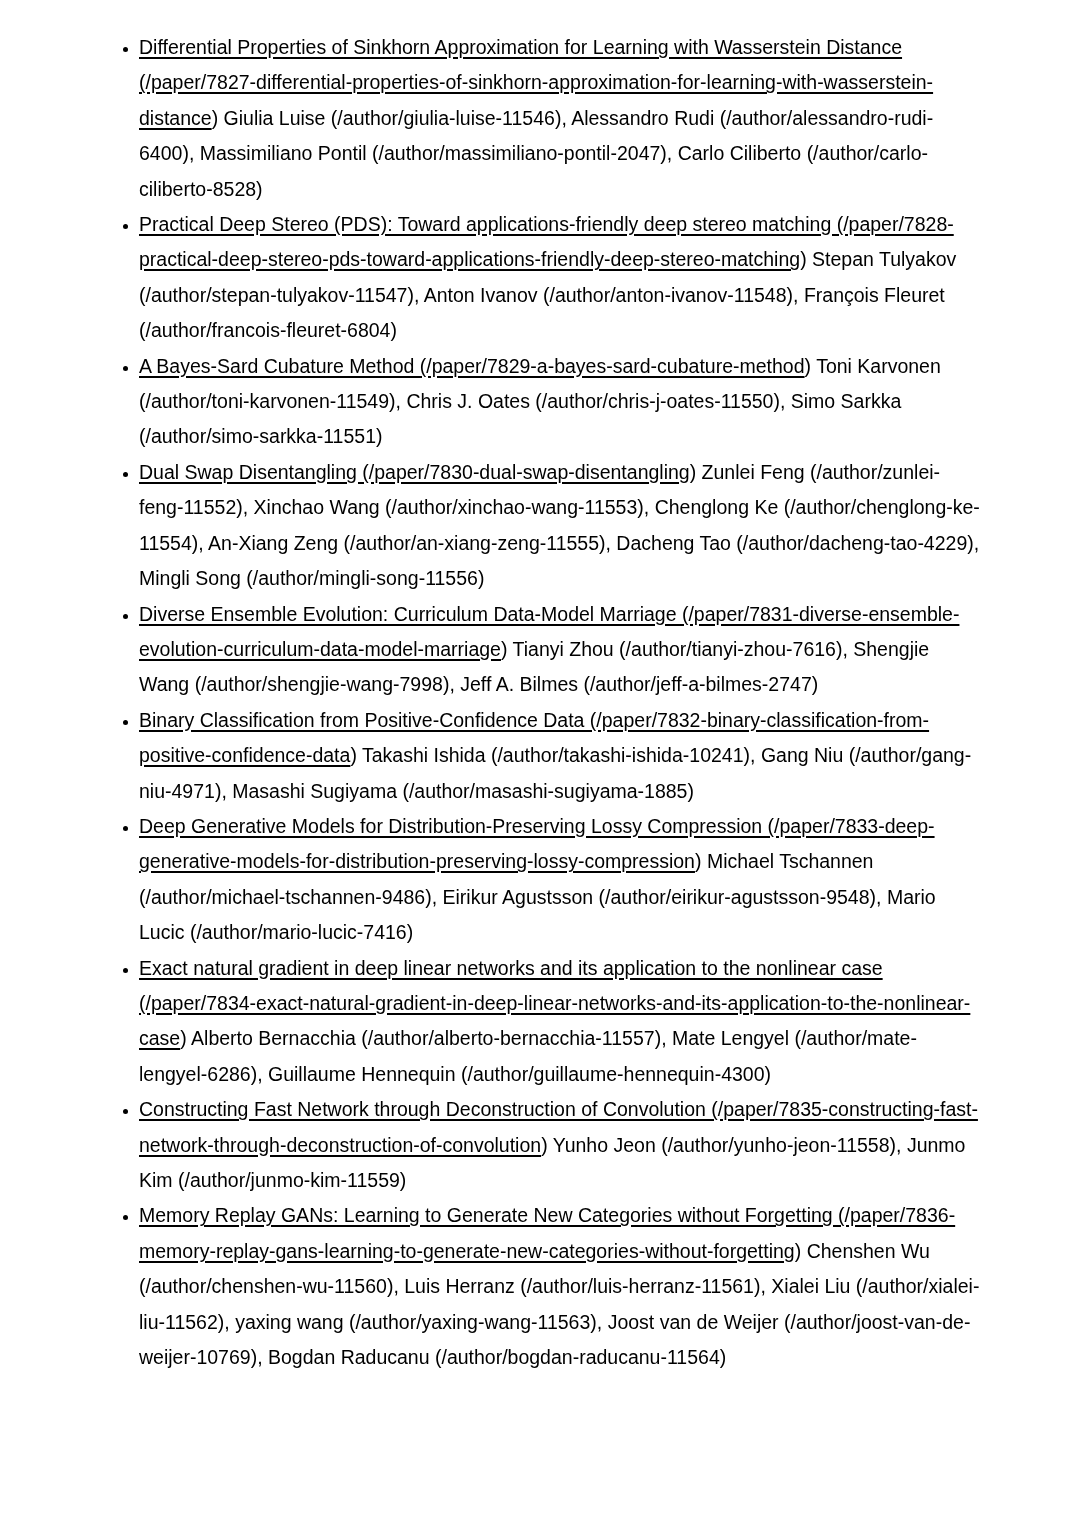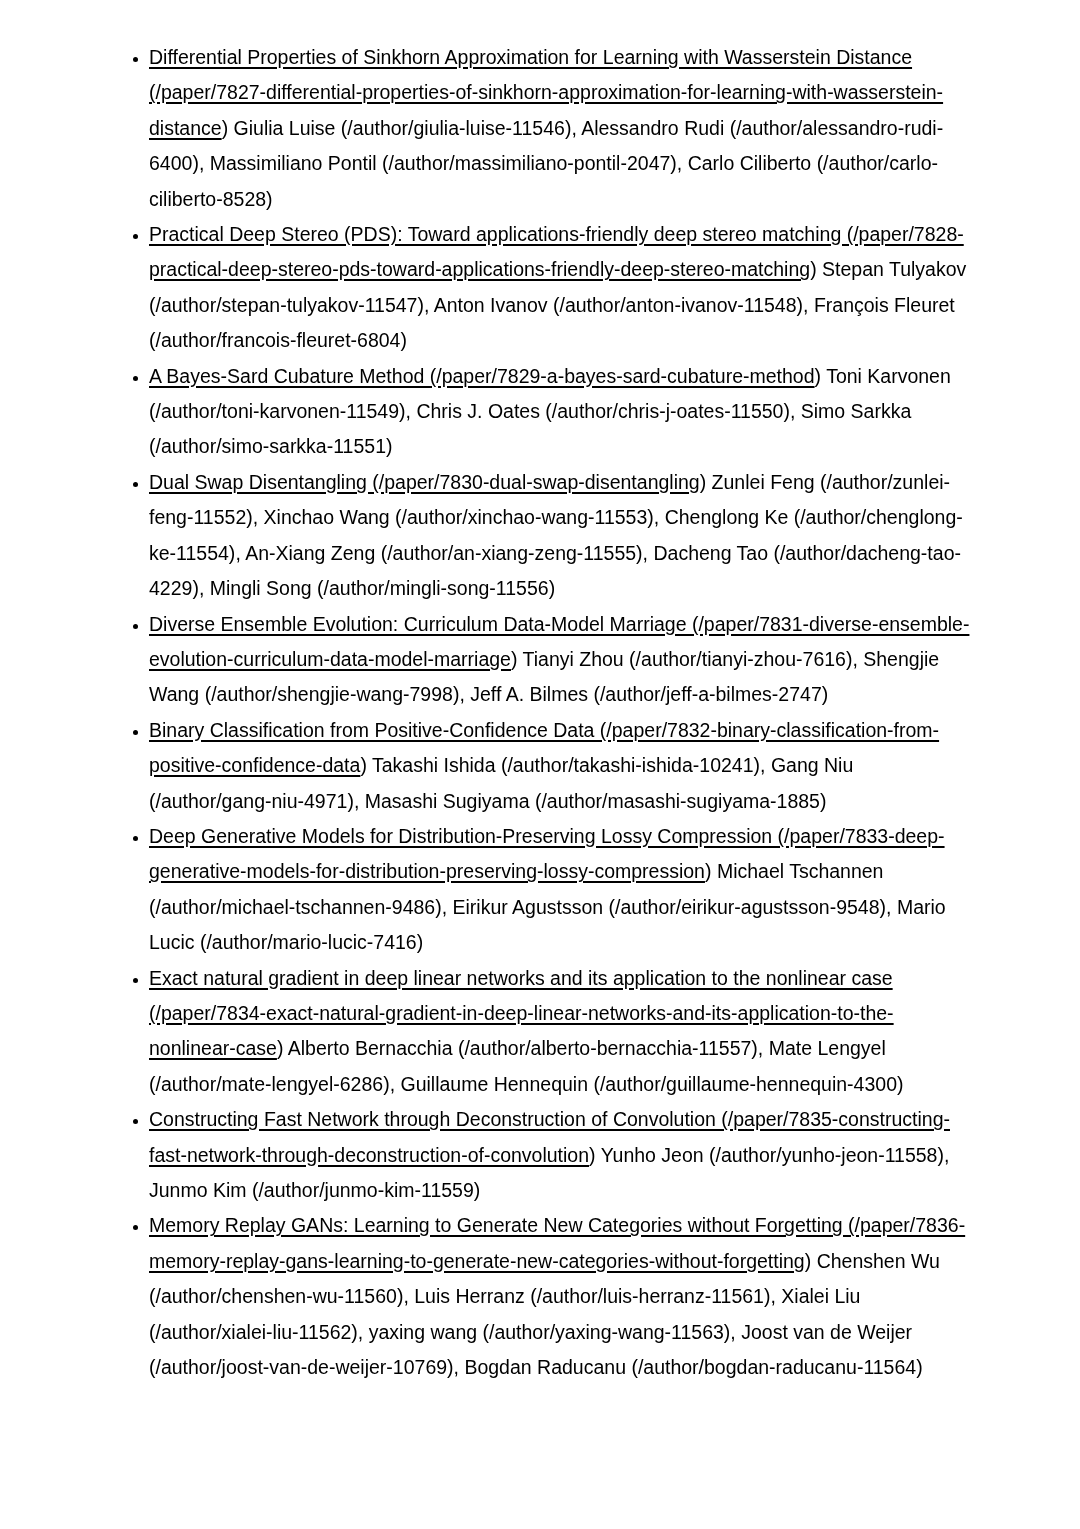--- a/index.html
+++ b/index.html
@@ -7,21 +7,21 @@
     padding: 0;
     background: #ffffff;
   }
   body {
     width: 1080px;
     height: 1529px;
     overflow: hidden;
     font-family: "Liberation Sans", "DejaVu Sans", sans-serif;
   }
   ul.papers-list {
-    margin: 16px;
+    margin: 6px;
     padding: 24px 94px 0 133px;
     list-style: disc outside;
   }
   ul.papers-list > li {
     font-size: 19.5px;
     line-height: 35.4px;
     color: #000000;
     overflow-wrap: break-word;
   }
   ul.papers-list > li::marker {

